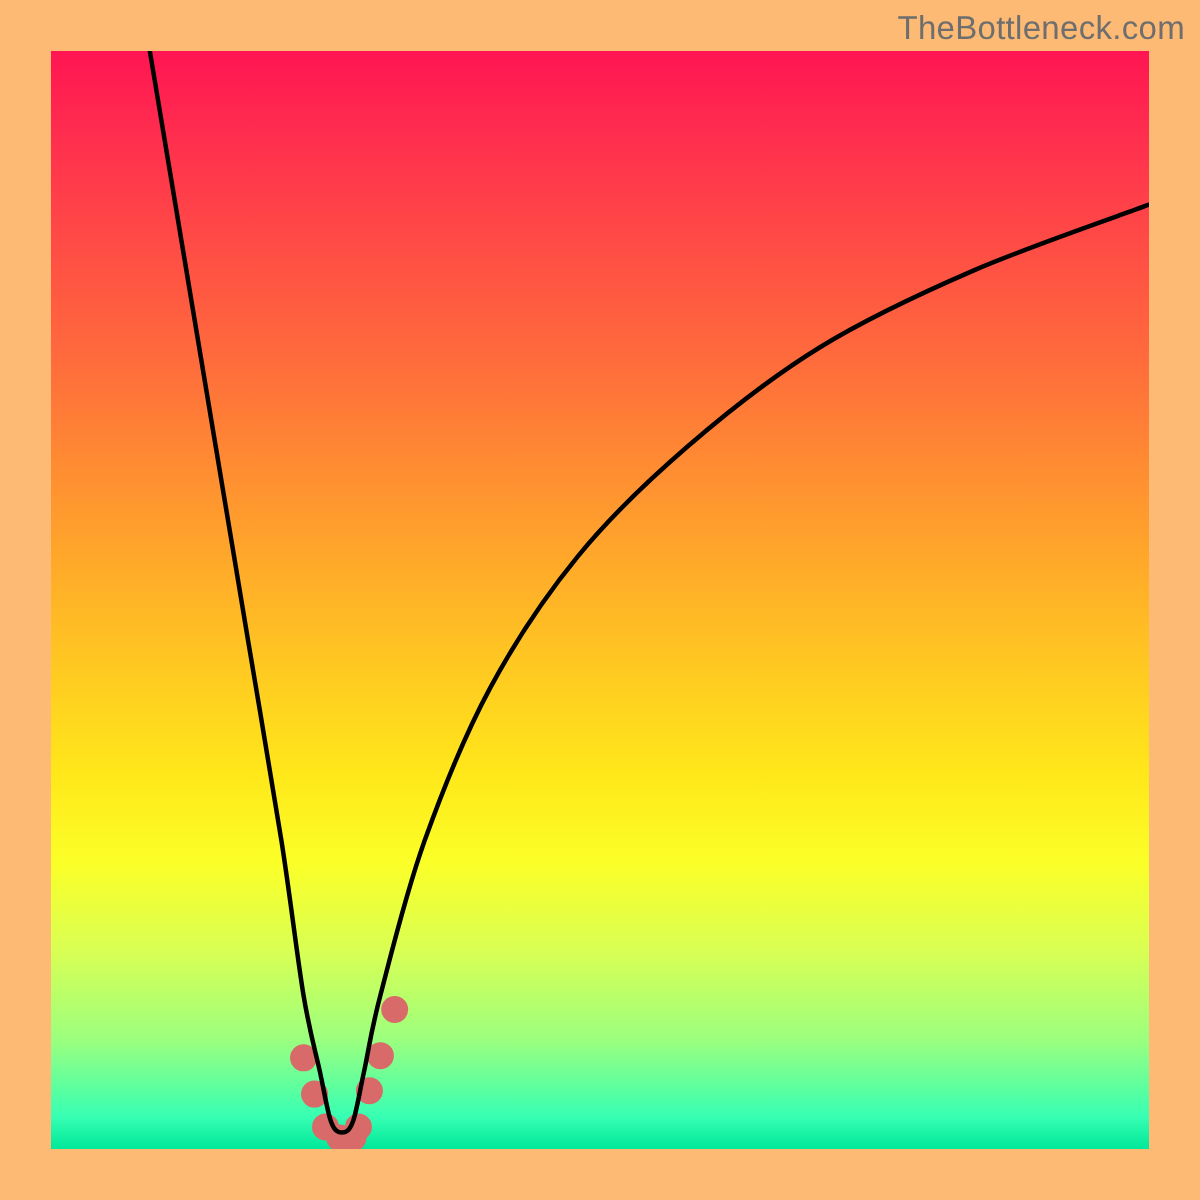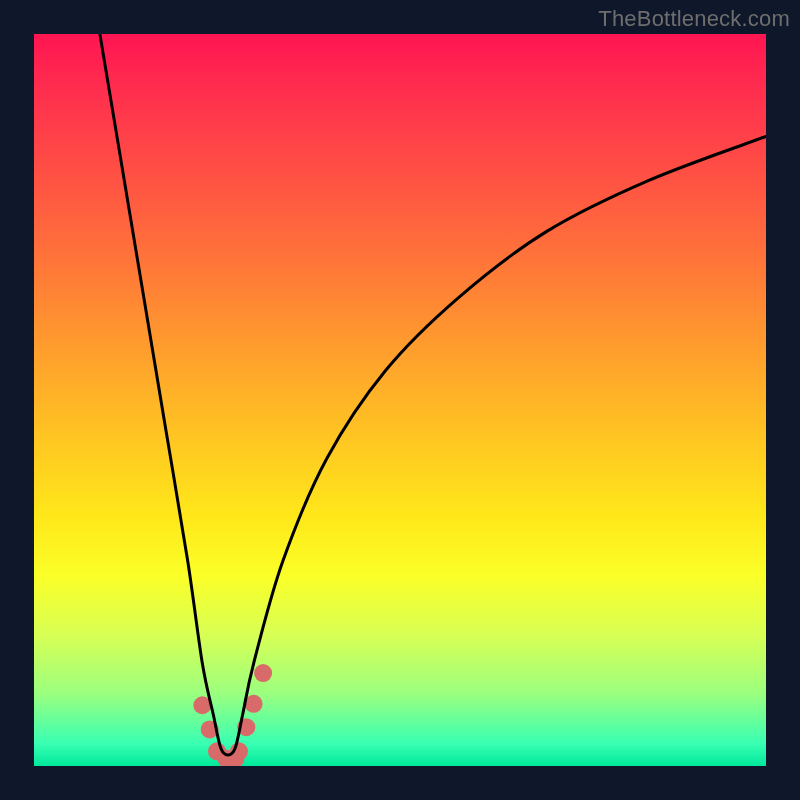--- a/index.html
+++ b/index.html
@@ -10,21 +10,21 @@
     overflow: hidden;
     background: #000;
     font-family: Arial, Helvetica, sans-serif;
   }
   .frame {
     position: absolute;
     left: 0;
     top: 0;
     width: 800px;
     height: 800px;
-    background: #0f172a;
+    background: #fdba74;
   }
   .plot {
     position: absolute;
     left: 34px;
     top: 34px;
     width: 732px;
     height: 732px;
     background: linear-gradient(to bottom,
       #ff1552 0%,
       #ff2f4e 8%,

